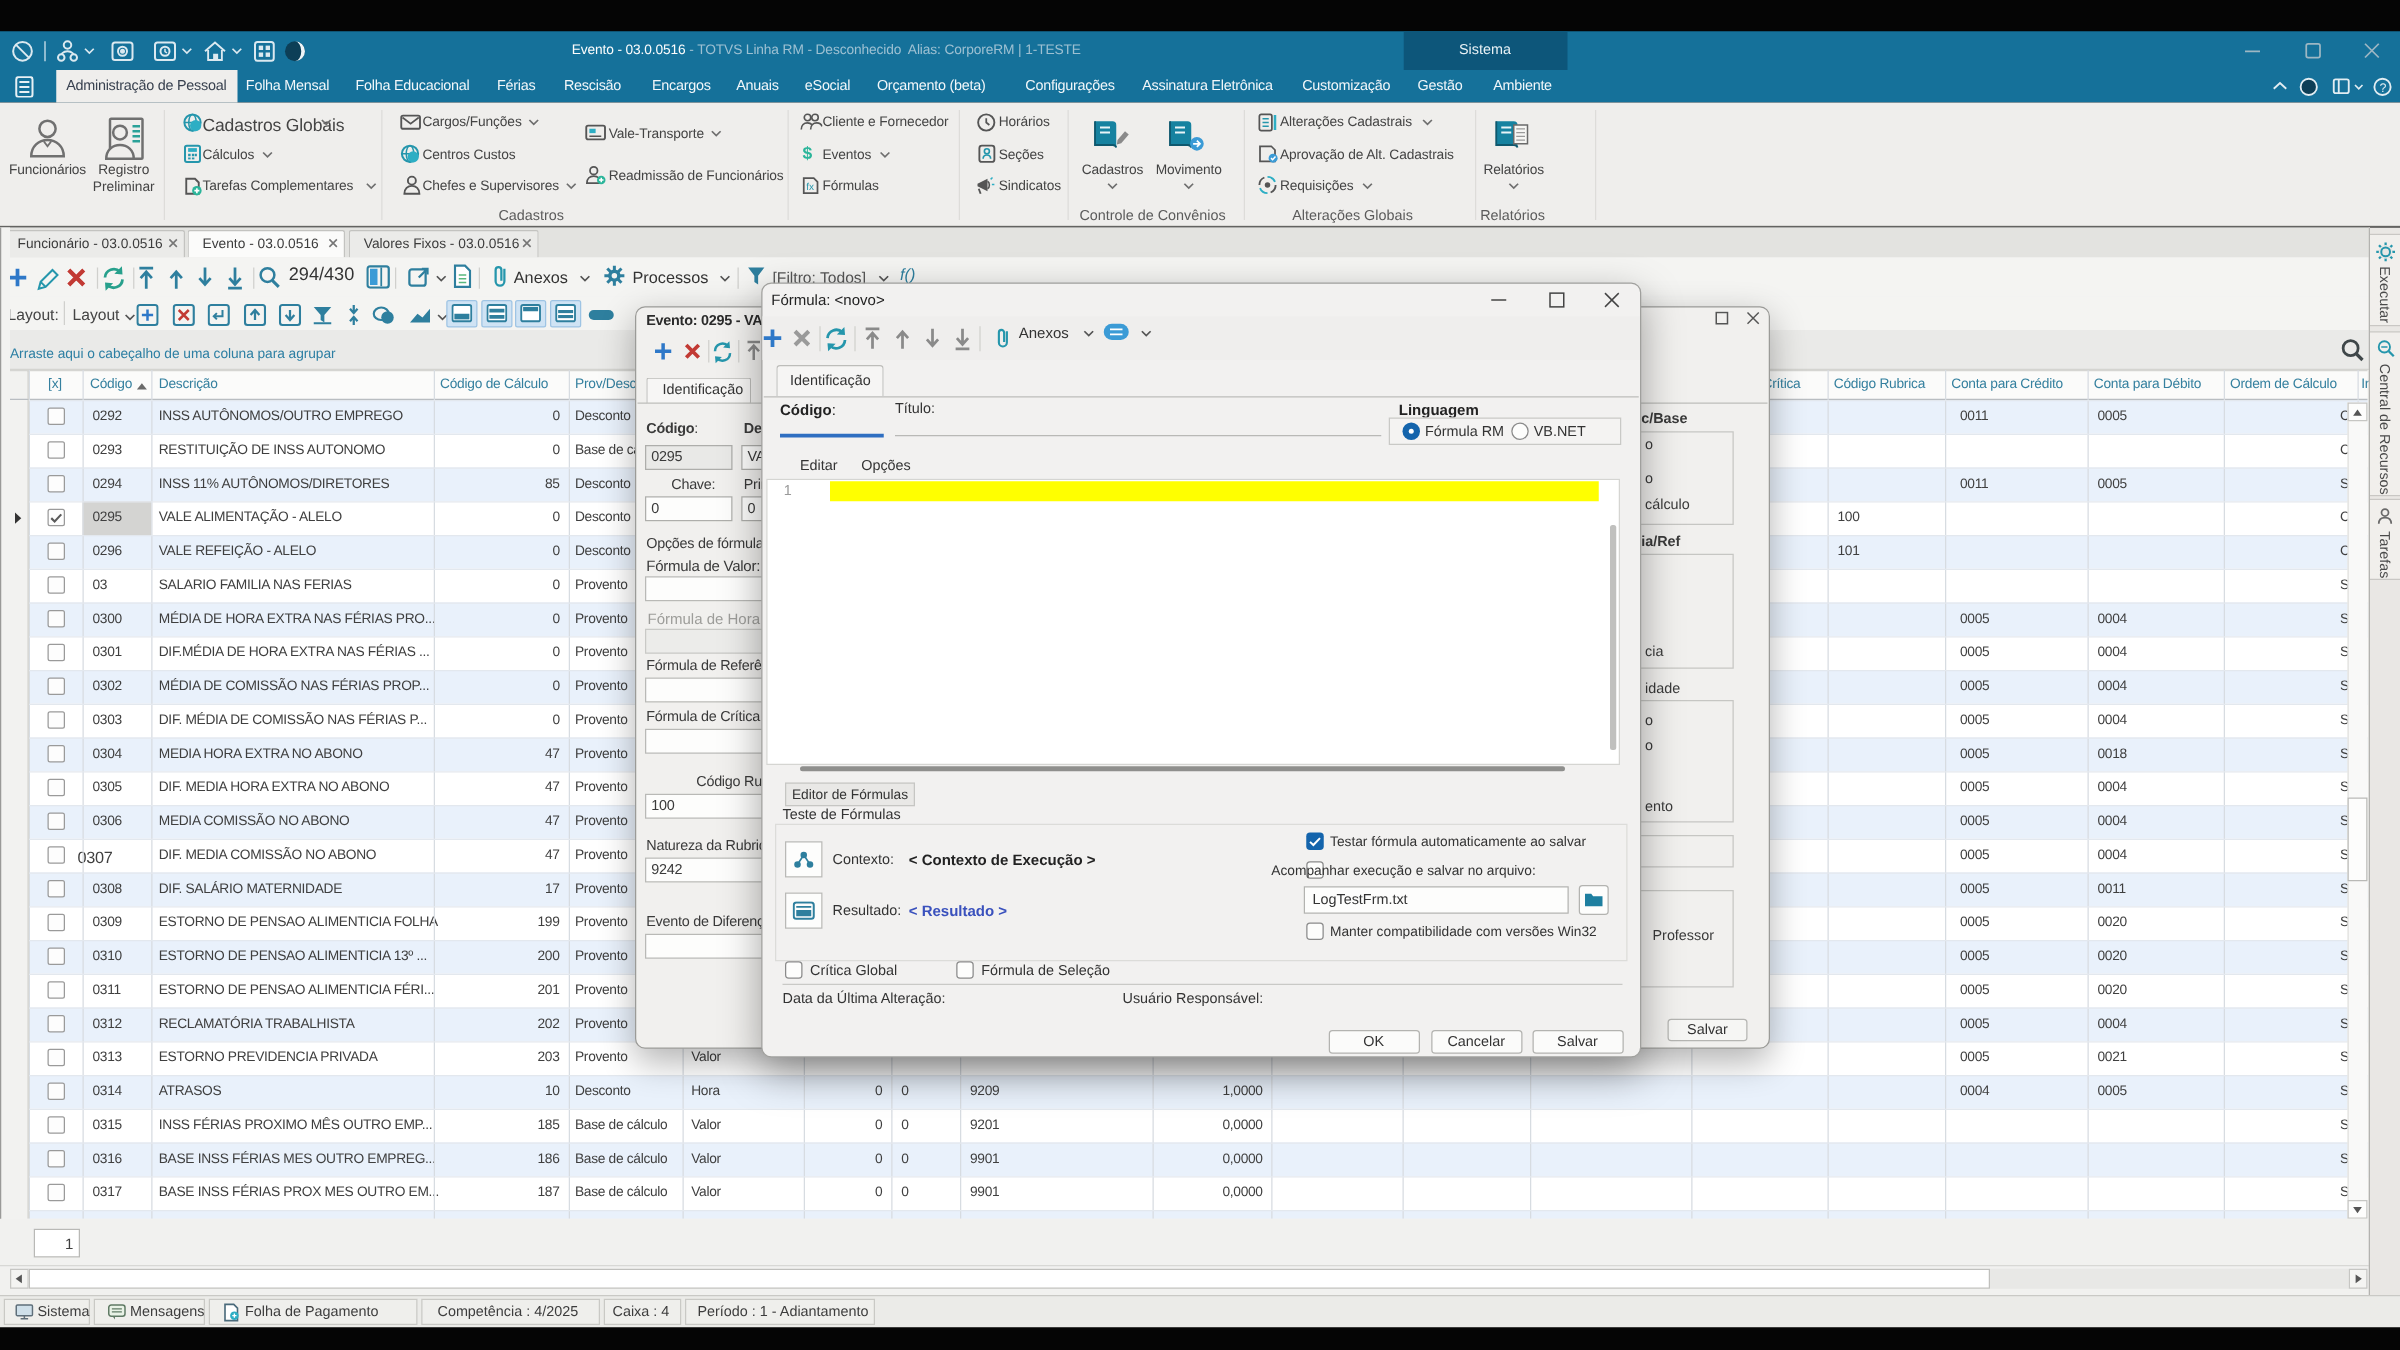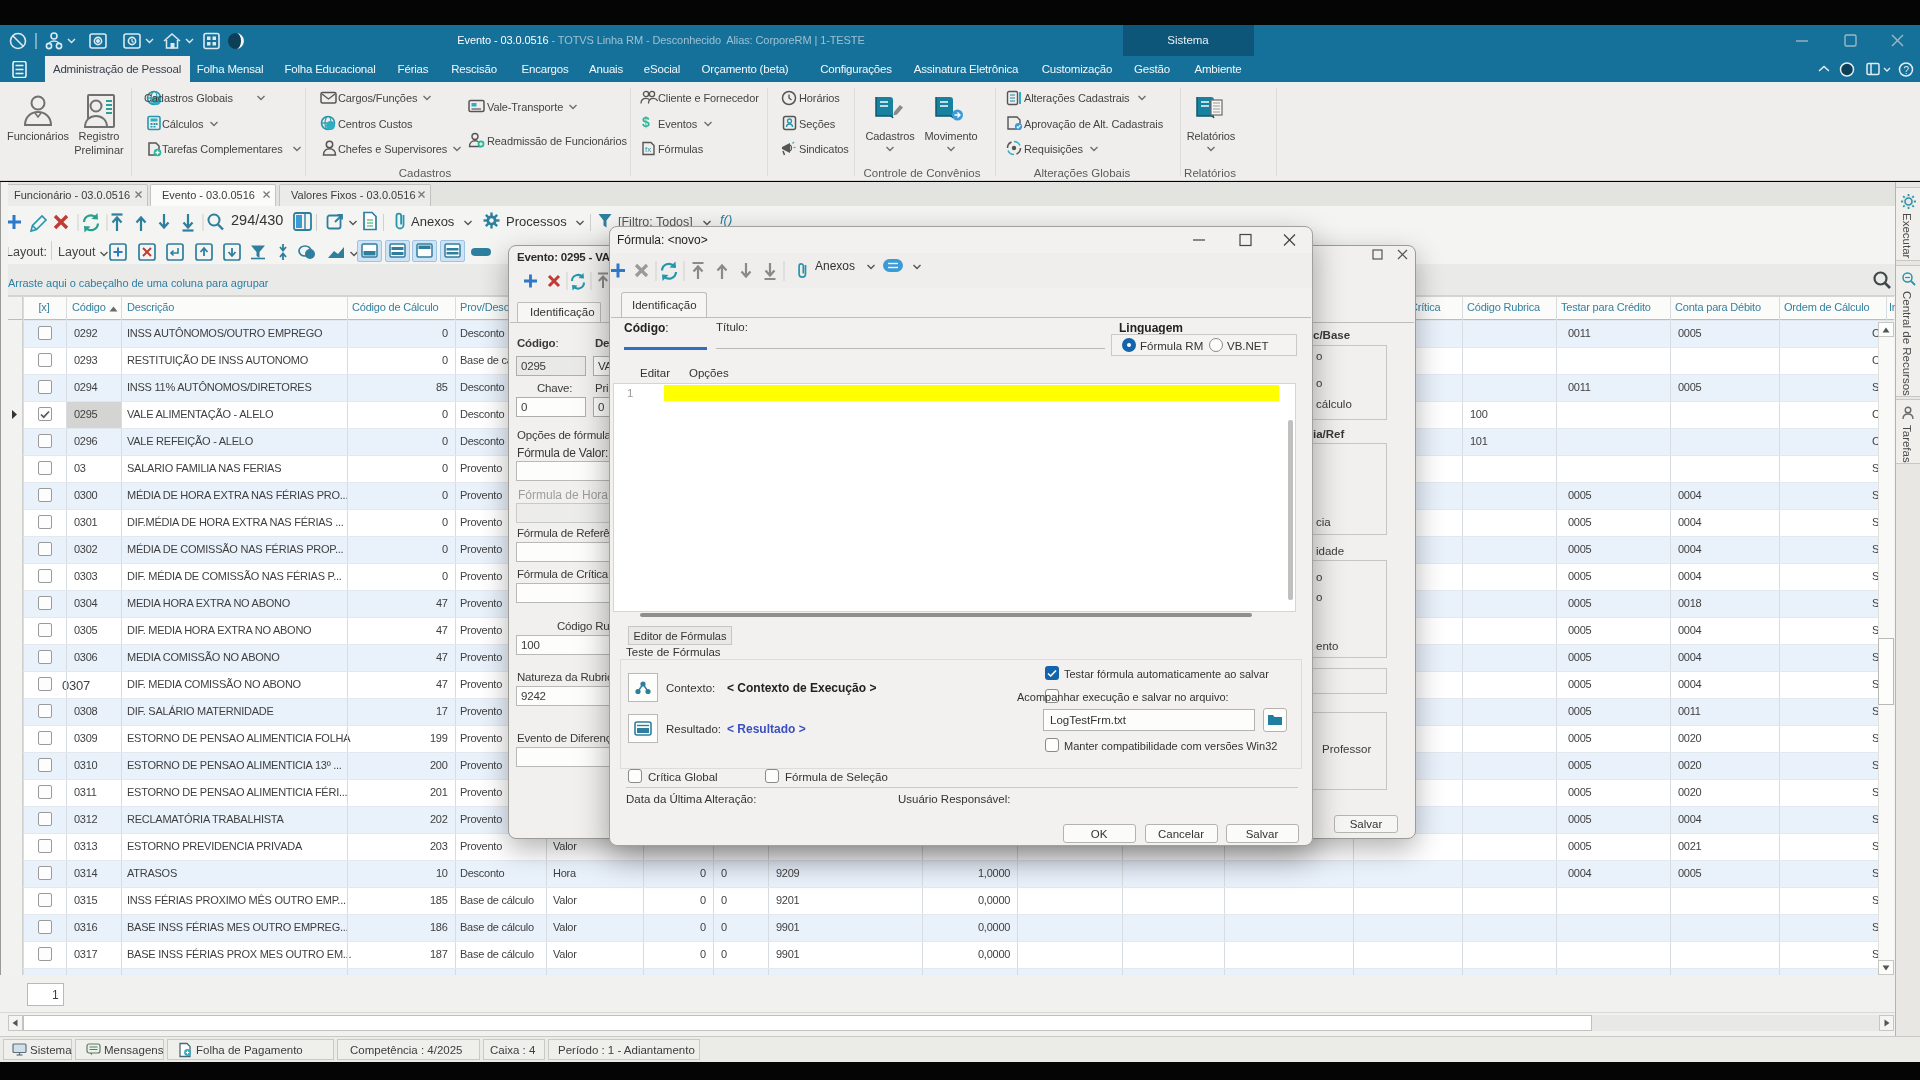--- a/index.html
+++ b/index.html
@@ -120,21 +120,21 @@
   </svg>
 <div class="abs" style="left:38px;top:130px;transform:translateX(-50%);white-space:nowrap;color:#444;font-size:11px;letter-spacing:-0.1px;">Funcionários</div>
 <div class="abs" style="left:99px;top:130px;transform:translateX(-50%);white-space:nowrap;color:#444;font-size:11px;">Registro</div>
 <div class="abs" style="left:99px;top:144px;transform:translateX(-50%);white-space:nowrap;color:#444;font-size:11px;">Preliminar</div>
 <svg class="abs" style="left:146px;top:90px" width="16" height="16" viewBox="0 0 16 16">
     <circle cx="8" cy="8" r="6.5" fill="none" stroke="#2596ac" stroke-width="1.6"></circle>
     <ellipse cx="8" cy="8" rx="3" ry="6.5" fill="none" stroke="#2596ac" stroke-width="1.2"></ellipse>
     <line x1="1.5" y1="8" x2="14.5" y2="8" stroke="#2596ac" stroke-width="1.2"></line>
     <circle cx="10.5" cy="10.5" r="4.5" fill="#2daec4"></circle>
   </svg>
-<div class="abs" style="left:144px;top:92px;white-space:nowrap;color:#444;font-size:11px;letter-spacing:-0.1px;">Cadastros Globais</div>
+<div class="abs" style="left:162px;top:92px;white-space:nowrap;color:#444;font-size:14px;letter-spacing:-0.1px;">Cadastros Globais</div>
 <svg class="abs" style="left:256px;top:94px" width="10" height="8" viewBox="0 0 10 8">
     <path d="M1.5 2 l3.5 3.5 L8.5 2" stroke="#6f6f6f" stroke-width="1.4" fill="none"></path>
   </svg>
 <svg class="abs" style="left:146px;top:115px" width="16" height="16" viewBox="0 0 16 16">
     <rect x="2" y="1.5" width="12" height="13" rx="1.5" fill="none" stroke="#2596ac" stroke-width="1.6"></rect>
     <rect x="4.5" y="3.5" width="7" height="3" fill="#2daec4"></rect>
     <g fill="#2596ac">
       <rect x="4.5" y="8" width="2" height="2"></rect>
       <rect x="7.5" y="8" width="2" height="2"></rect>
       <rect x="10" y="8" width="1.5" height="2"></rect>
@@ -488,21 +488,21 @@
 <div class="abs" style="left:44px;top:301px;transform:translateX(-50%);white-space:nowrap;color:#35809f;font-size:11px;letter-spacing:-0.2px;">[x]</div>
 <div class="abs" style="left:72px;top:301px;white-space:nowrap;color:#35809f;font-size:11px;letter-spacing:-0.2px;">Código</div>
 <svg class="abs" style="left:109px;top:306px" width="9" height="6" viewBox="0 0 9 6">
     <path d="M4.5 0.5 L8.5 5.5 H0.5 z" fill="#6a6a6a"></path>
   </svg>
 <div class="abs" style="left:127px;top:301px;white-space:nowrap;color:#35809f;font-size:11px;letter-spacing:-0.2px;">Descrição</div>
 <div class="abs" style="left:352px;top:301px;white-space:nowrap;color:#35809f;font-size:11px;letter-spacing:-0.2px;">Código de Cálculo</div>
 <div class="abs" style="left:460px;top:301px;white-space:nowrap;color:#35809f;font-size:11px;letter-spacing:-0.2px;">Prov/Desc/Base</div>
 <div class="abs" style="left:1410px;top:301px;white-space:nowrap;color:#35809f;font-size:11px;letter-spacing:-0.2px;">Crítica</div>
 <div class="abs" style="left:1467px;top:301px;white-space:nowrap;color:#35809f;font-size:11px;letter-spacing:-0.2px;">Código Rubrica</div>
-<div class="abs" style="left:1561px;top:301px;white-space:nowrap;color:#35809f;font-size:11px;letter-spacing:-0.2px;">Testar para Crédito</div>
+<div class="abs" style="left:1561px;top:301px;white-space:nowrap;color:#35809f;font-size:11px;letter-spacing:-0.2px;">Conta para Crédito</div>
 <div class="abs" style="left:1675px;top:301px;white-space:nowrap;color:#35809f;font-size:11px;letter-spacing:-0.2px;">Conta para Débito</div>
 <div class="abs" style="left:1784px;top:301px;white-space:nowrap;color:#35809f;font-size:11px;letter-spacing:-0.2px;">Ordem de Cálculo</div>
 <div class="abs" style="left:1889px;top:301px;white-space:nowrap;color:#35809f;font-size:11px;letter-spacing:-0.2px;">In</div>
 <div class="abs" style="left:23px;top:320px;width:1871px;height:27px;background:#e9f1fb;"></div>
 <div class="abs" style="left:38px;top:326px;width:14px;height:14px;background:#fdfdfd;border:1px solid #9a9a9a;border-radius:2px;"></div>
 <div class="abs" style="left:74px;top:327px;white-space:nowrap;color:#3f3f3f;font-size:11px;letter-spacing:-0.25px;">0292</div>
 <div class="abs" style="left:127px;top:327px;white-space:nowrap;color:#3f3f3f;font-size:11px;letter-spacing:-0.25px;">INSS AUTÔNOMOS/OUTRO EMPREGO</div>
 <div class="abs" style="left:442px;top:327px;white-space:nowrap;color:#3f3f3f;font-size:11px;letter-spacing:-0.25px;">0</div>
 <div class="abs" style="left:460px;top:327px;white-space:nowrap;color:#3f3f3f;font-size:11px;letter-spacing:-0.25px;">Desconto</div>
 <div class="abs" style="left:1568px;top:327px;white-space:nowrap;color:#3f3f3f;font-size:11px;letter-spacing:-0.25px;">0011</div>

